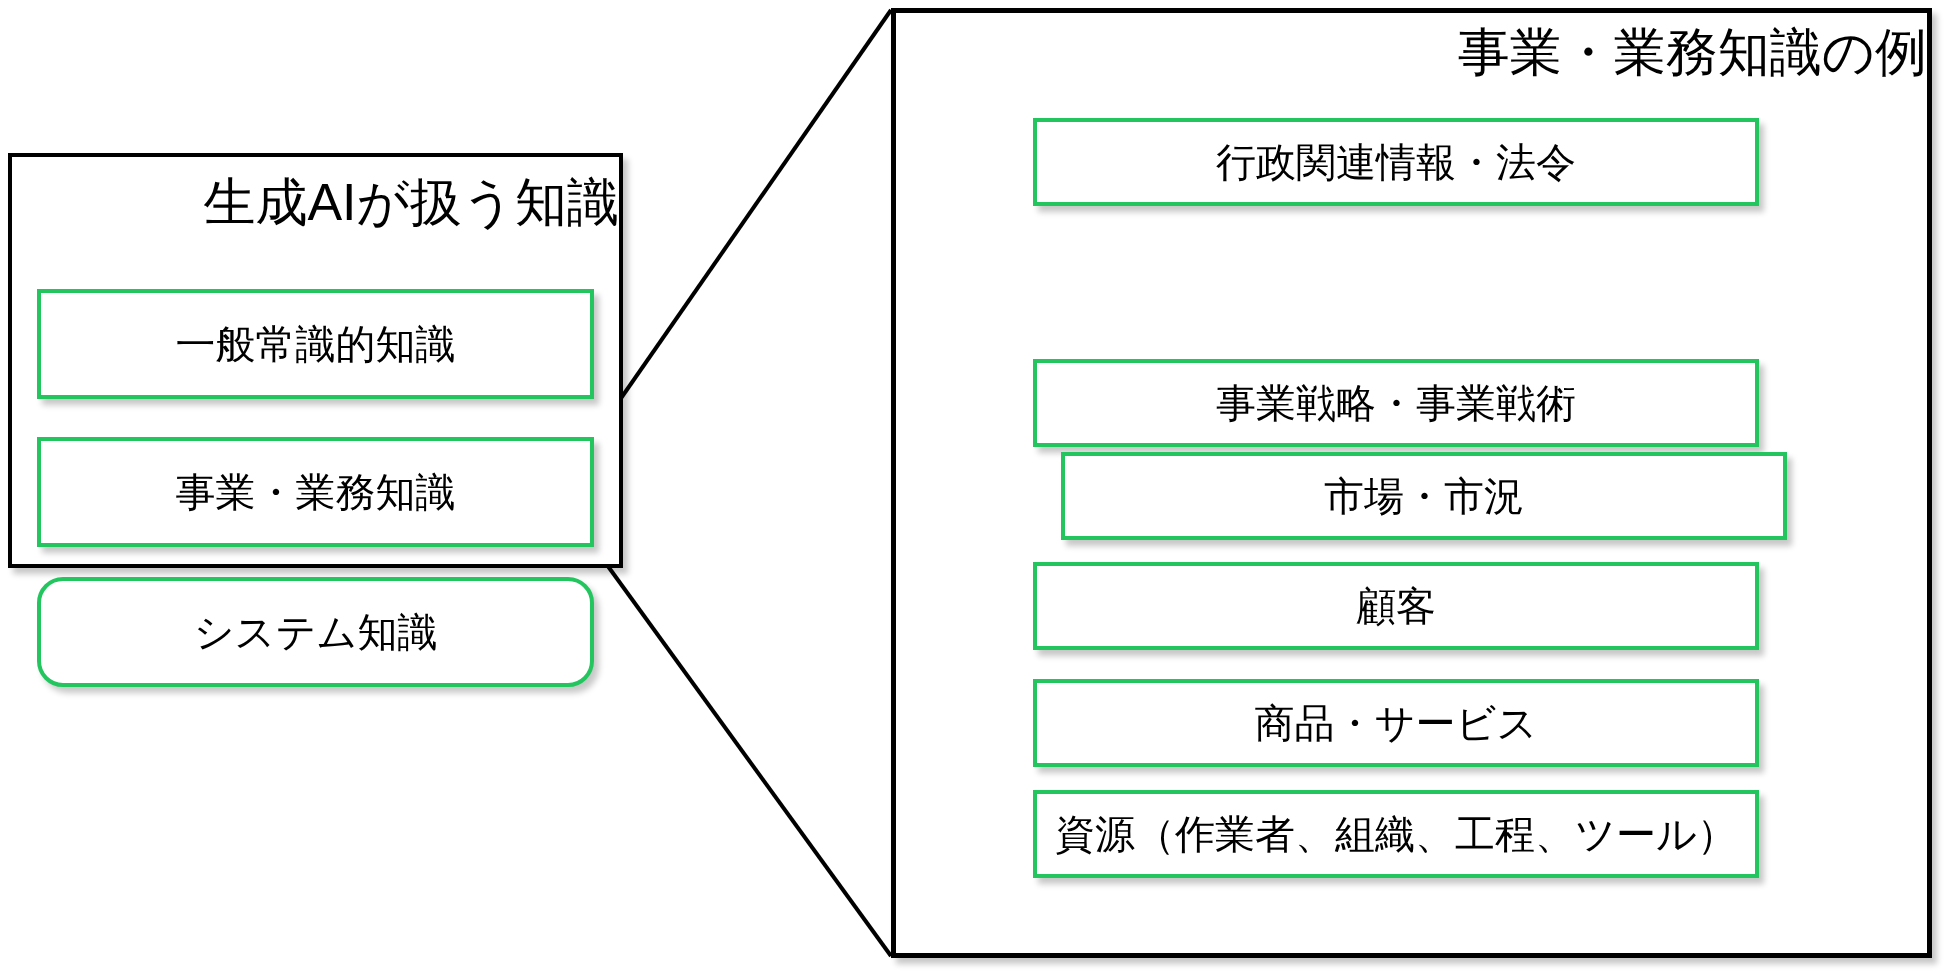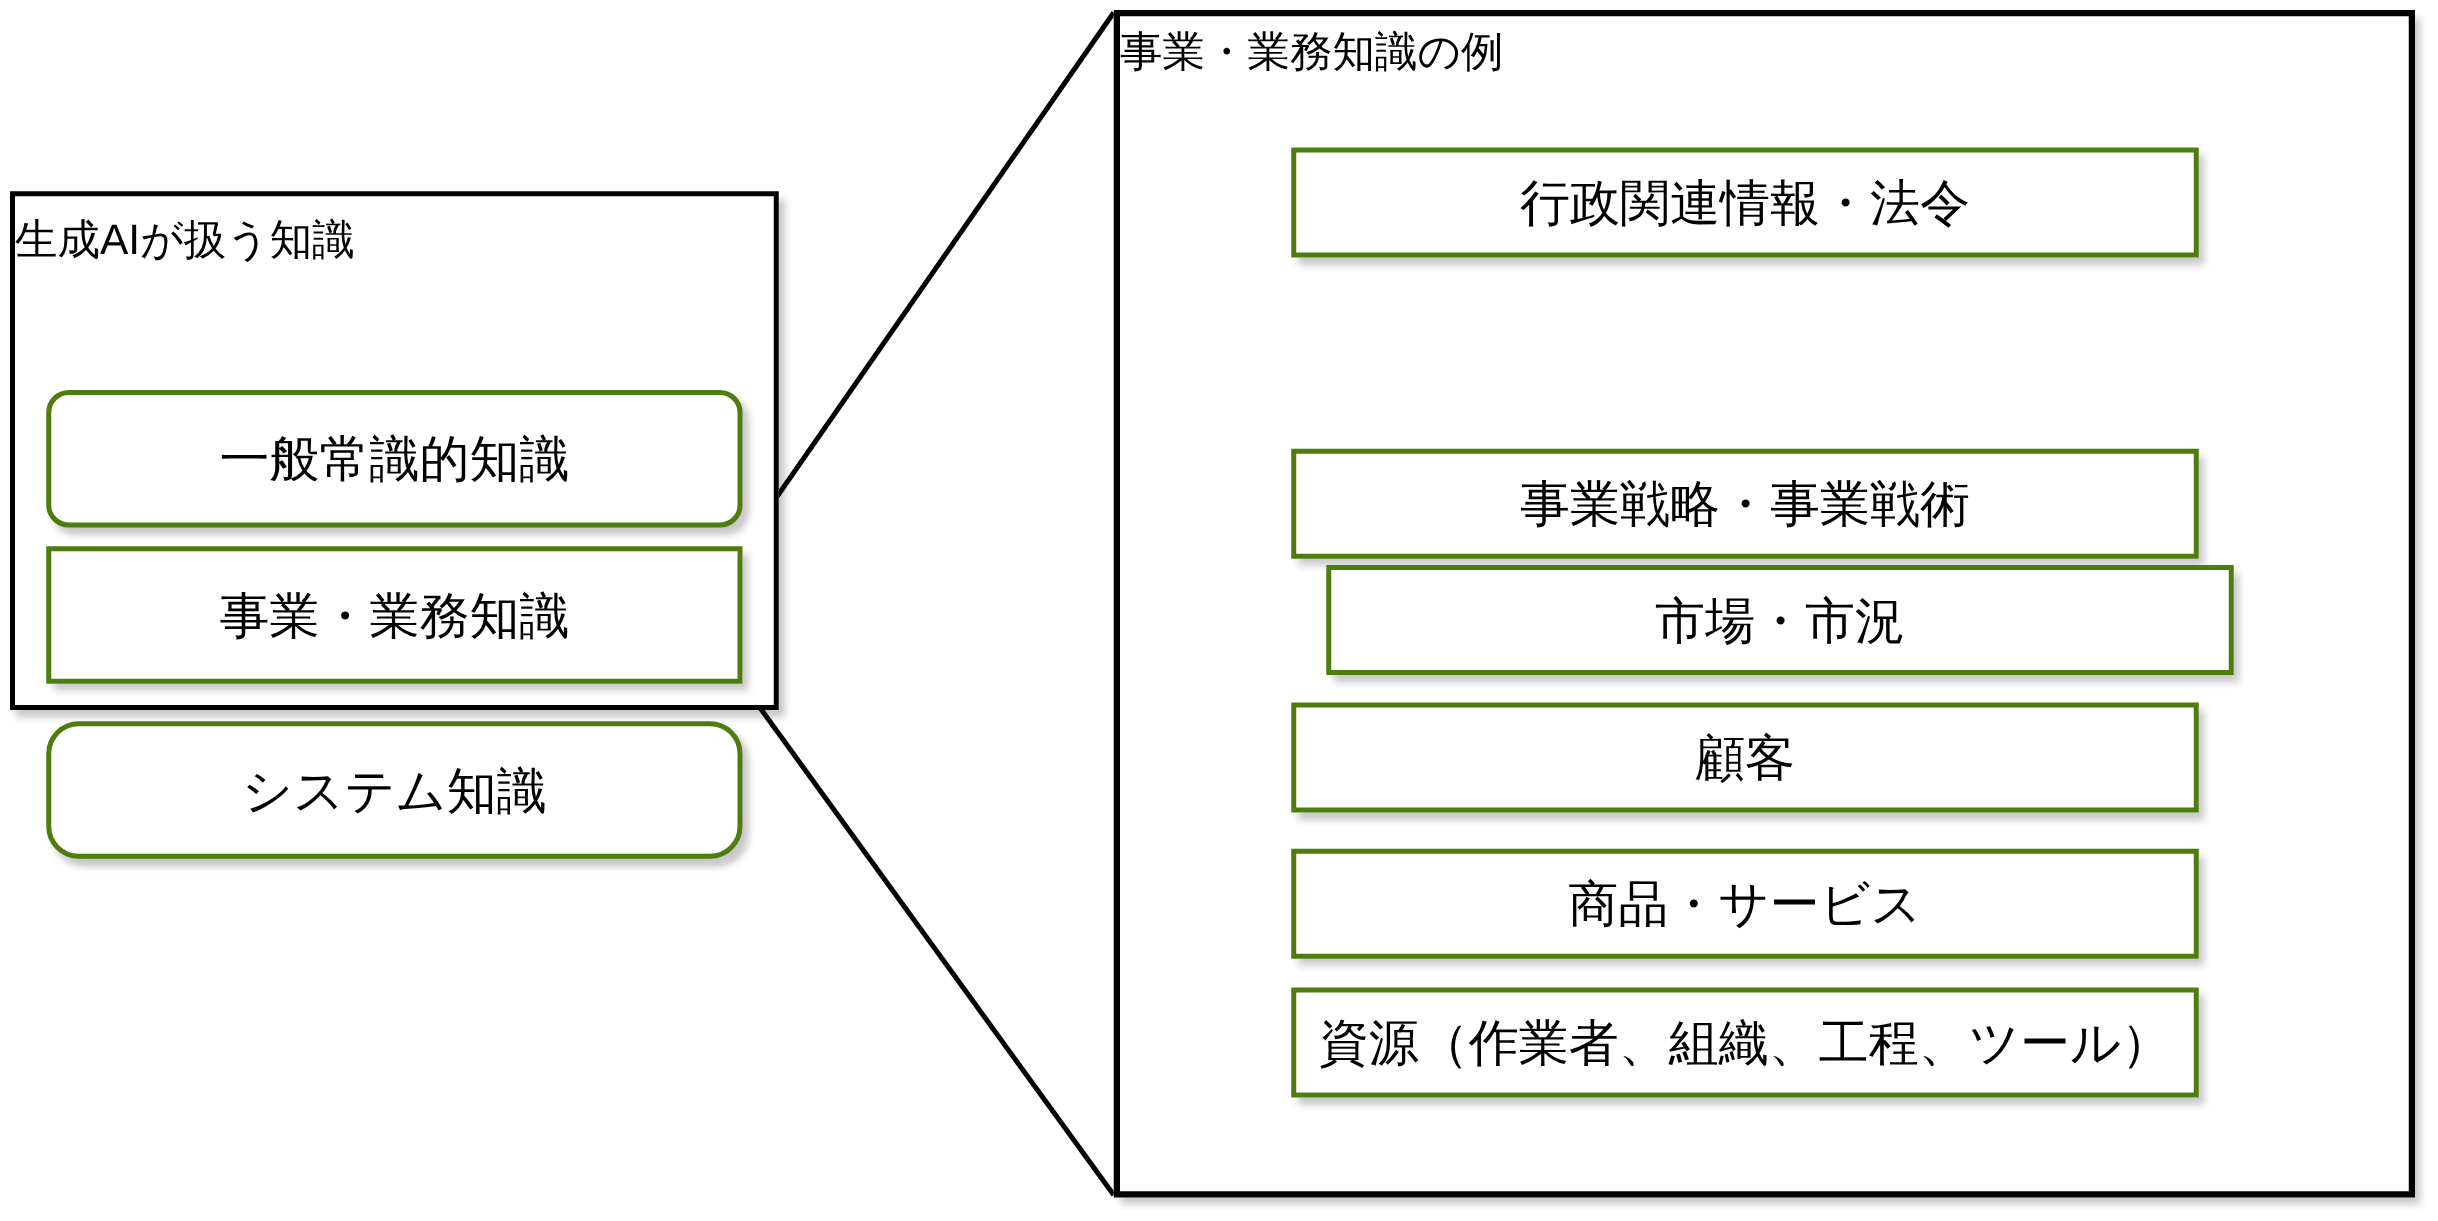--- a/index.html
+++ b/index.html
@@ -40,50 +40,50 @@
     left: 891px;
     top: 8px;
     width: 1041px;
     height: 950px;
     border-width: 5px;
   }
   .panel-title {
     position: absolute;
     left: 0;
     right: 0;
-    text-align: left;
-    font-size: 34px;
+    text-align: right;
+    font-size: 52px;
     line-height: 1.15;
     white-space: nowrap;
   }
   .left-panel .panel-title {
     top: 16px;
   }
   .right-panel .panel-title {
     top: 10px;
   }
   .item-box {
     position: absolute;
     background: #ffffff;
-    border: 4px solid #4d7c0f;
+    border: 4px solid #22c55e;
     box-shadow: 5px 6px 6px rgba(0,0,0,0.22);
     box-sizing: border-box;
     display: flex;
     align-items: center;
     justify-content: center;
     font-size: 40px;
     white-space: nowrap;
     text-align: left;
   }
   .left-panel .item-box {
     left: 25px;
     width: 557px;
     height: 110px;
   }
-  .lbox-0 { top: 155px; border-radius: 18px; }
+  .lbox-0 { top: 132px; }
   .lbox-1 { top: 280px; }
   .lbox-2 { top: 420px; border-radius: 26px; }
   .right-panel .item-box {
     left: 137px;
     width: 726px;
     height: 88px;
   }
   .rbox-0 { top: 105px; }
   .rbox-1 { top: 214px; }
   .rbox-2 { top: 327px; margin-top: 19px; }

